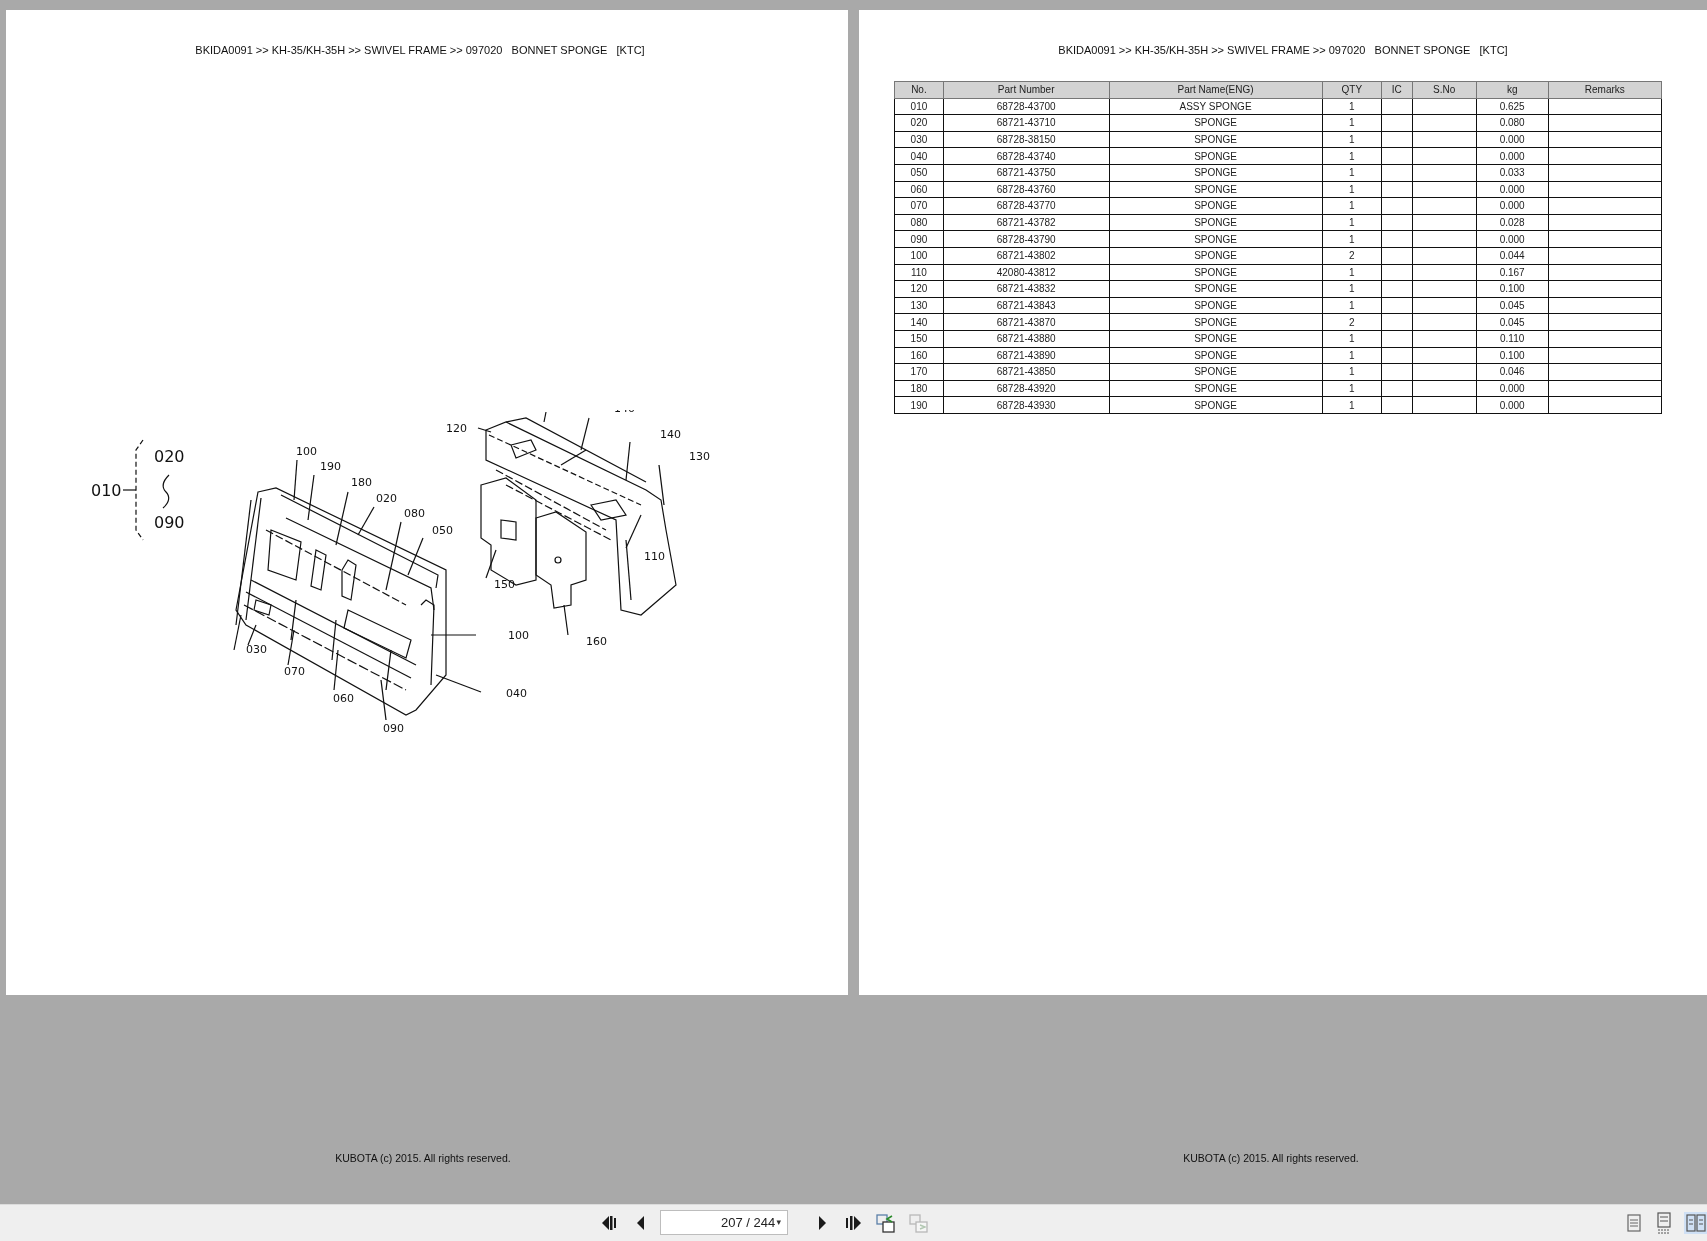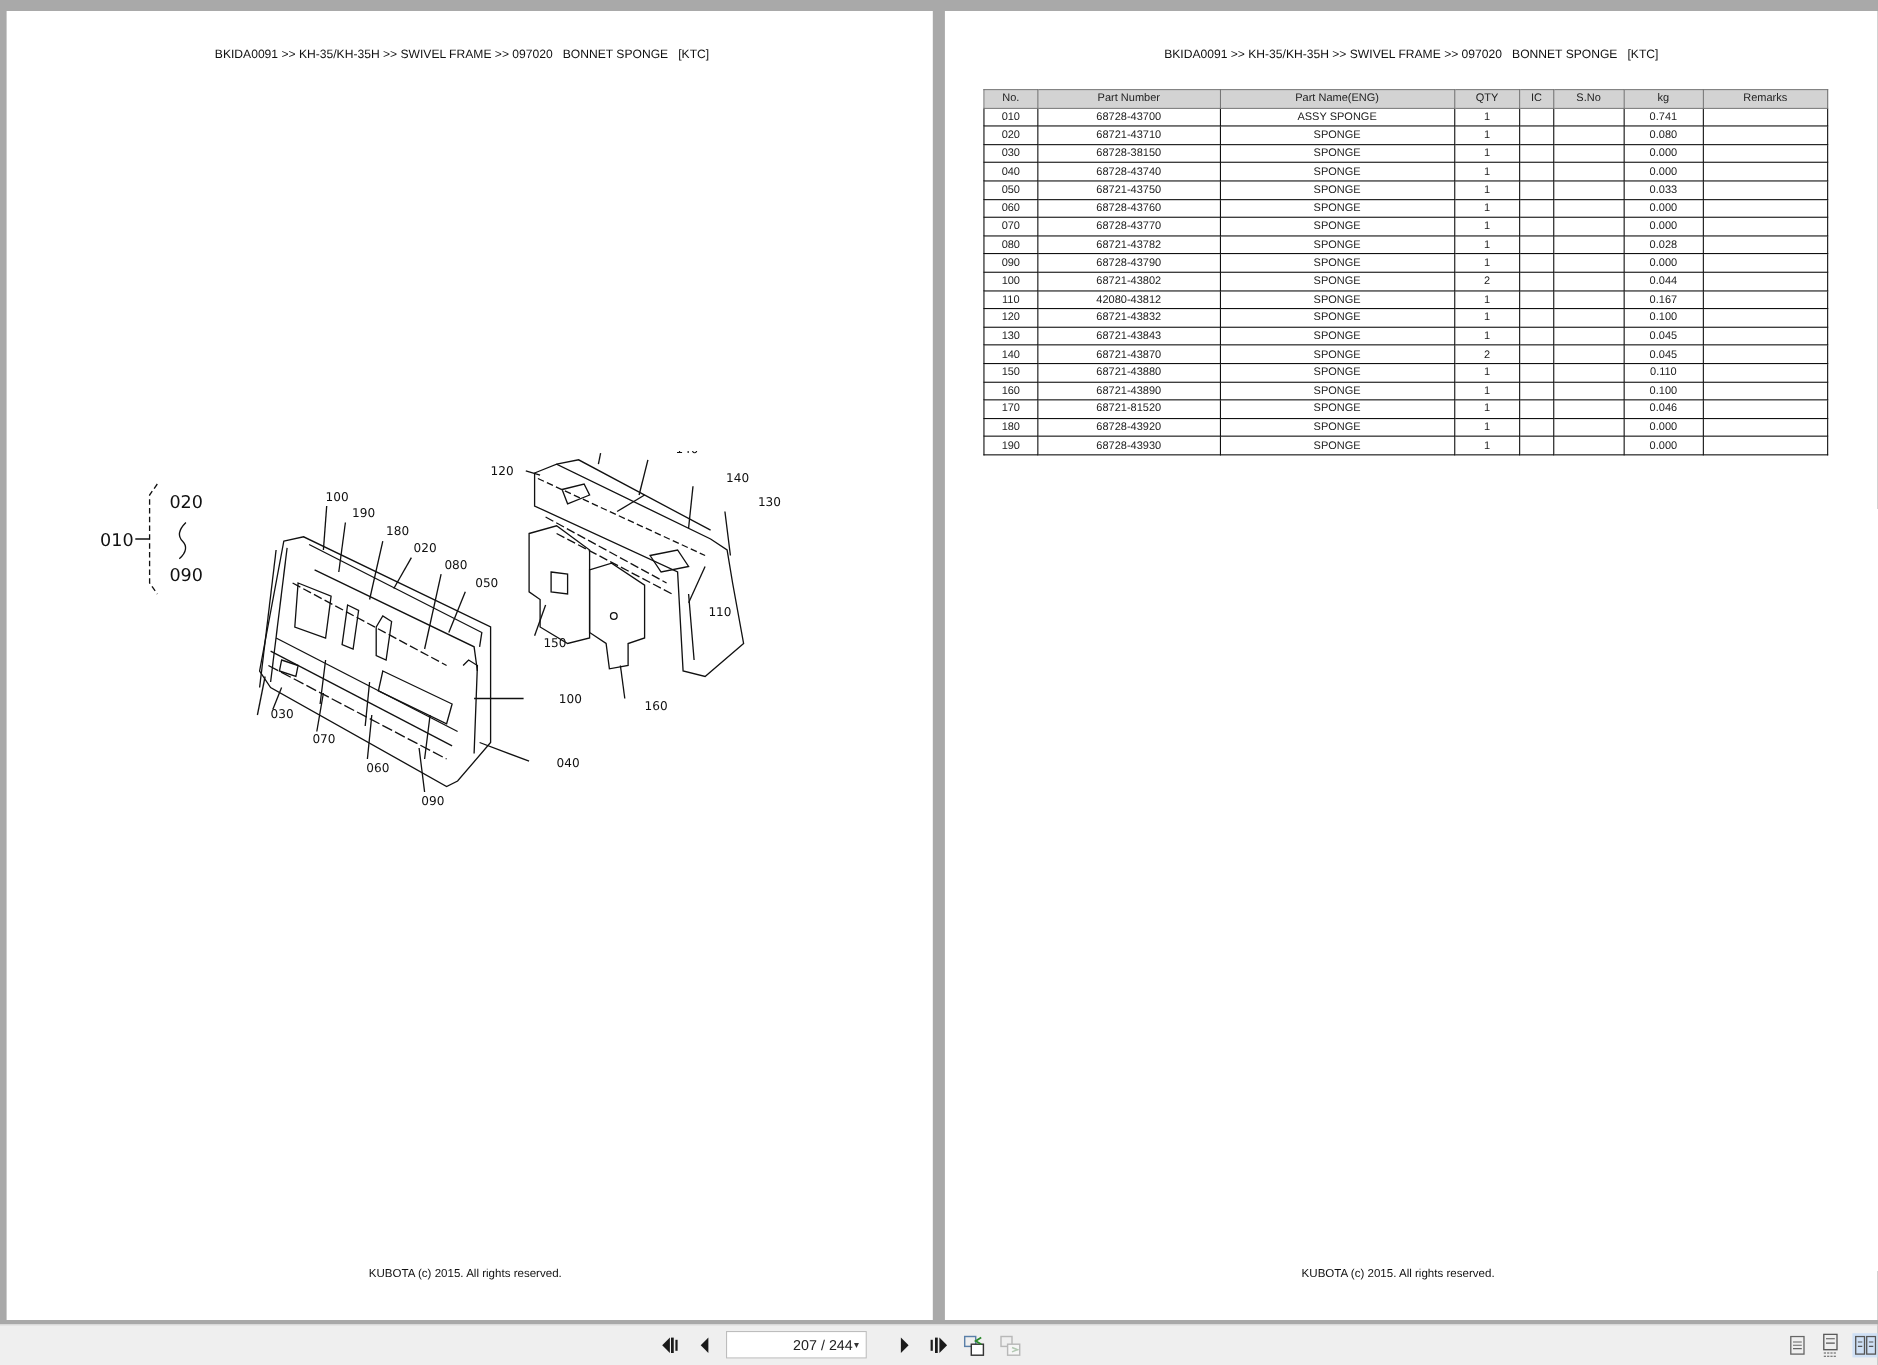--- a/index.html
+++ b/index.html
@@ -1,18 +1,18 @@
 <!DOCTYPE html>
 <html><head>
 <meta charset="utf-8">
 <style>
   * { box-sizing: border-box; margin: 0; padding: 0; }
   html, body { width: 1707px; height: 1241px; overflow: hidden; }
   body { background: #a9a9a9; font-family: "Liberation Sans", sans-serif; position: relative; }
-  .page { position: absolute; top: 10px; background: #ffffff; height: 1190px; }
+  .page { position: absolute; top: 10px; background: #ffffff; height: 985px; }
   #page-left { left: 6px; width: 842px; }
   #page-right { left: 859px; width: 848px; }
   .page-header { position: absolute; top: 34px; left: 0; right: 0; text-align: center; font-size: 11px; color: #111; white-space: pre; }
   .page-footer { position: absolute; top: 1142px; left: 0; right: 0; text-align: center; font-size: 10.5px; color: #111; }
   #page-left .page-header { left: -14px; }
   #page-right .page-header { left: 0; }
   #page-right .page-footer { left: -24px; }
   #page-left .page-footer { left: -8px; }
   .diagram { position: absolute; left: 80px; top: 400px; width: 680px; height: 400px; }
   .diagram svg { width: 100%; height: 100%; }
@@ -148,21 +148,21 @@
       </tr>
     </thead>
     <tbody id="parts-body">
         <tr>
           <td>010</td>
           <td>68728-43700</td>
           <td>ASSY SPONGE</td>
           <td>1</td>
           <td></td>
           <td></td>
-          <td>0.741</td>
+          <td>0.625</td>
           <td></td>
         </tr>
         <tr>
           <td>020</td>
           <td>68721-43710</td>
           <td>SPONGE</td>
           <td>1</td>
           <td></td>
           <td></td>
           <td>0.080</td>
@@ -303,21 +303,21 @@
           <td>68721-43890</td>
           <td>SPONGE</td>
           <td>1</td>
           <td></td>
           <td></td>
           <td>0.100</td>
           <td></td>
         </tr>
         <tr>
           <td>170</td>
-          <td>68721-81520</td>
+          <td>68721-43850</td>
           <td>SPONGE</td>
           <td>1</td>
           <td></td>
           <td></td>
           <td>0.046</td>
           <td></td>
         </tr>
         <tr>
           <td>180</td>
           <td>68728-43920</td>

